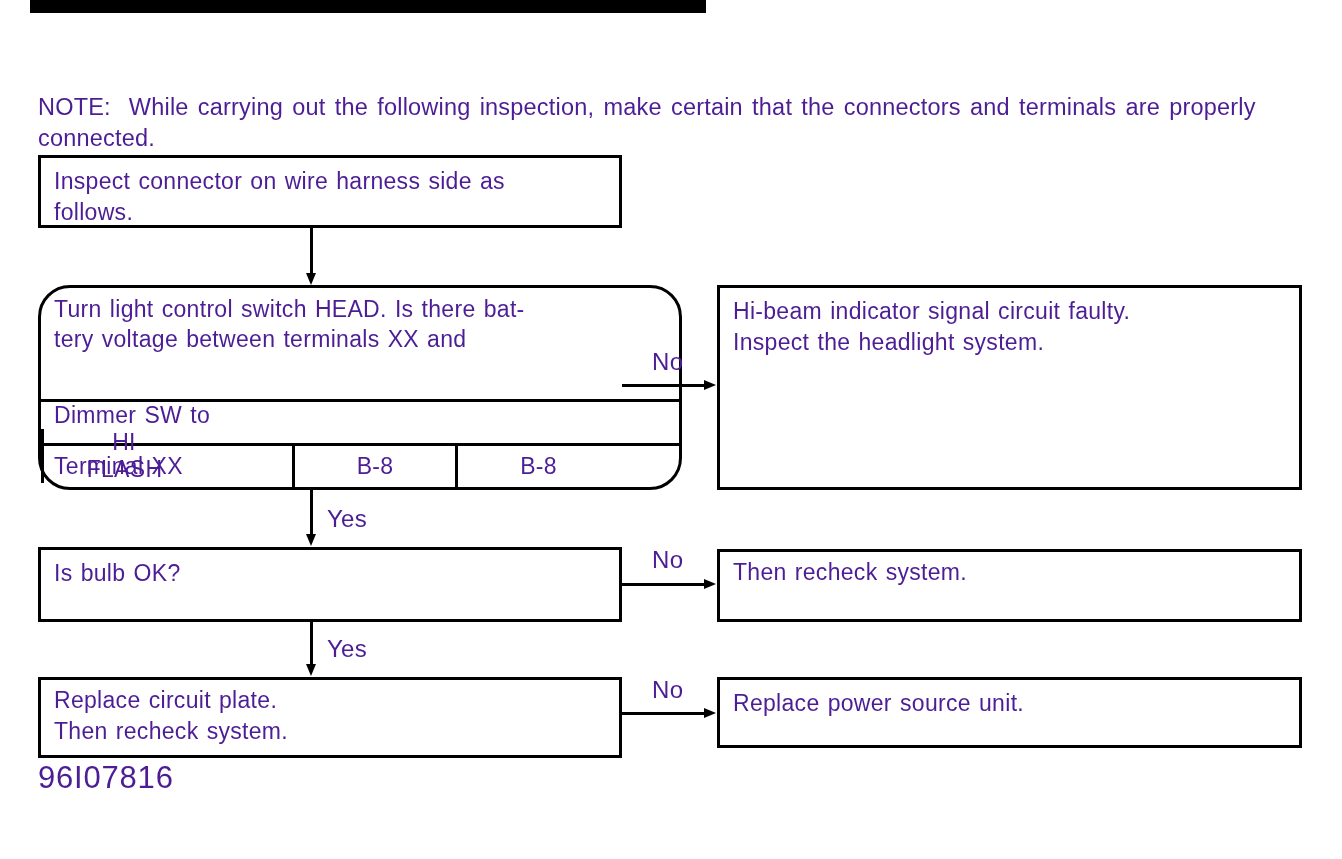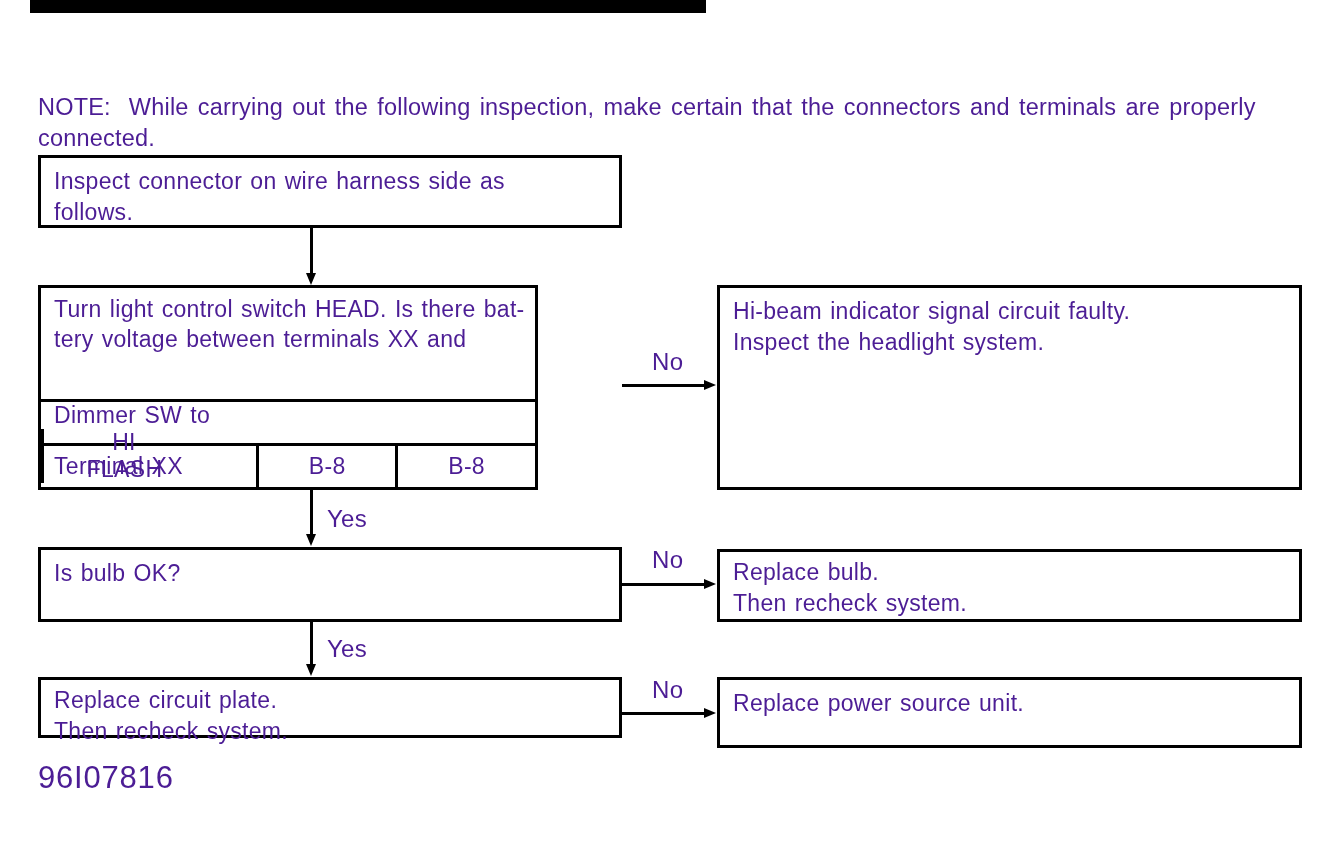--- a/index.html
+++ b/index.html
@@ -78,21 +78,21 @@
   <div class="box" style="left:38px; top:155px; width:584px; height:73px;">
     <div class="txt">
       <div class="flow-line">Inspect connector on wire harness side as</div>
       <div class="flow-line">follows.</div>
     </div>
   </div>
 
   <div class="vline" style="left:310px; top:228px; height:46px;"></div>
   <div class="ah-down" style="left:306px; top:273px;"></div>
 
-  <div class="box" style="left:38px; top:285px; width:500px; height:205px;">
+  <div class="box" style="left:38px; top:285px; width:644px; height:205px;border-radius:32px;">
     <div class="txt q">
       <div class="flow-line">Turn light control switch HEAD. Is there bat-</div>
       <div class="flow-line">tery voltage between terminals XX and</div>
     </div>
     <div class="sw-table">
       <div class="sw-row first">
         <div class="sw-cell c-label">Dimmer SW to</div>
         <div class="sw-cell c-hi">HI</div>
         <div class="sw-cell c-flash">FLASH</div>
       </div>
@@ -124,30 +124,29 @@
       <div class="flow-line">Is bulb OK?</div>
     </div>
   </div>
 
   <div class="branch-label" style="left:652px; top:546px;">No</div>
   <div class="hline" style="left:622px; top:583px; width:83px;"></div>
   <div class="ah-right" style="left:704px; top:579px;"></div>
 
   <div class="box" style="left:717px; top:549px; width:585px; height:73px;">
     <div class="txt" style="padding-top:5px;">
-      <div class="flow-line">Replace bulb.</div>
       <div class="flow-line">Then recheck system.</div>
     </div>
   </div>
 
   <div class="vline" style="left:310px; top:622px; height:43px;"></div>
   <div class="ah-down" style="left:306px; top:664px;"></div>
   <div class="branch-label" style="left:327px; top:635px;">Yes</div>
 
-  <div class="box" style="left:38px; top:677px; width:584px; height:61px;">
+  <div class="box" style="left:38px; top:677px; width:584px; height:81px;">
     <div class="txt" style="padding-top:5px;">
       <div class="flow-line">Replace circuit plate.</div>
       <div class="flow-line">Then recheck system.</div>
     </div>
   </div>
 
   <div class="branch-label" style="left:652px; top:676px;">No</div>
   <div class="hline" style="left:622px; top:712px; width:83px;"></div>
   <div class="ah-right" style="left:704px; top:708px;"></div>
 

